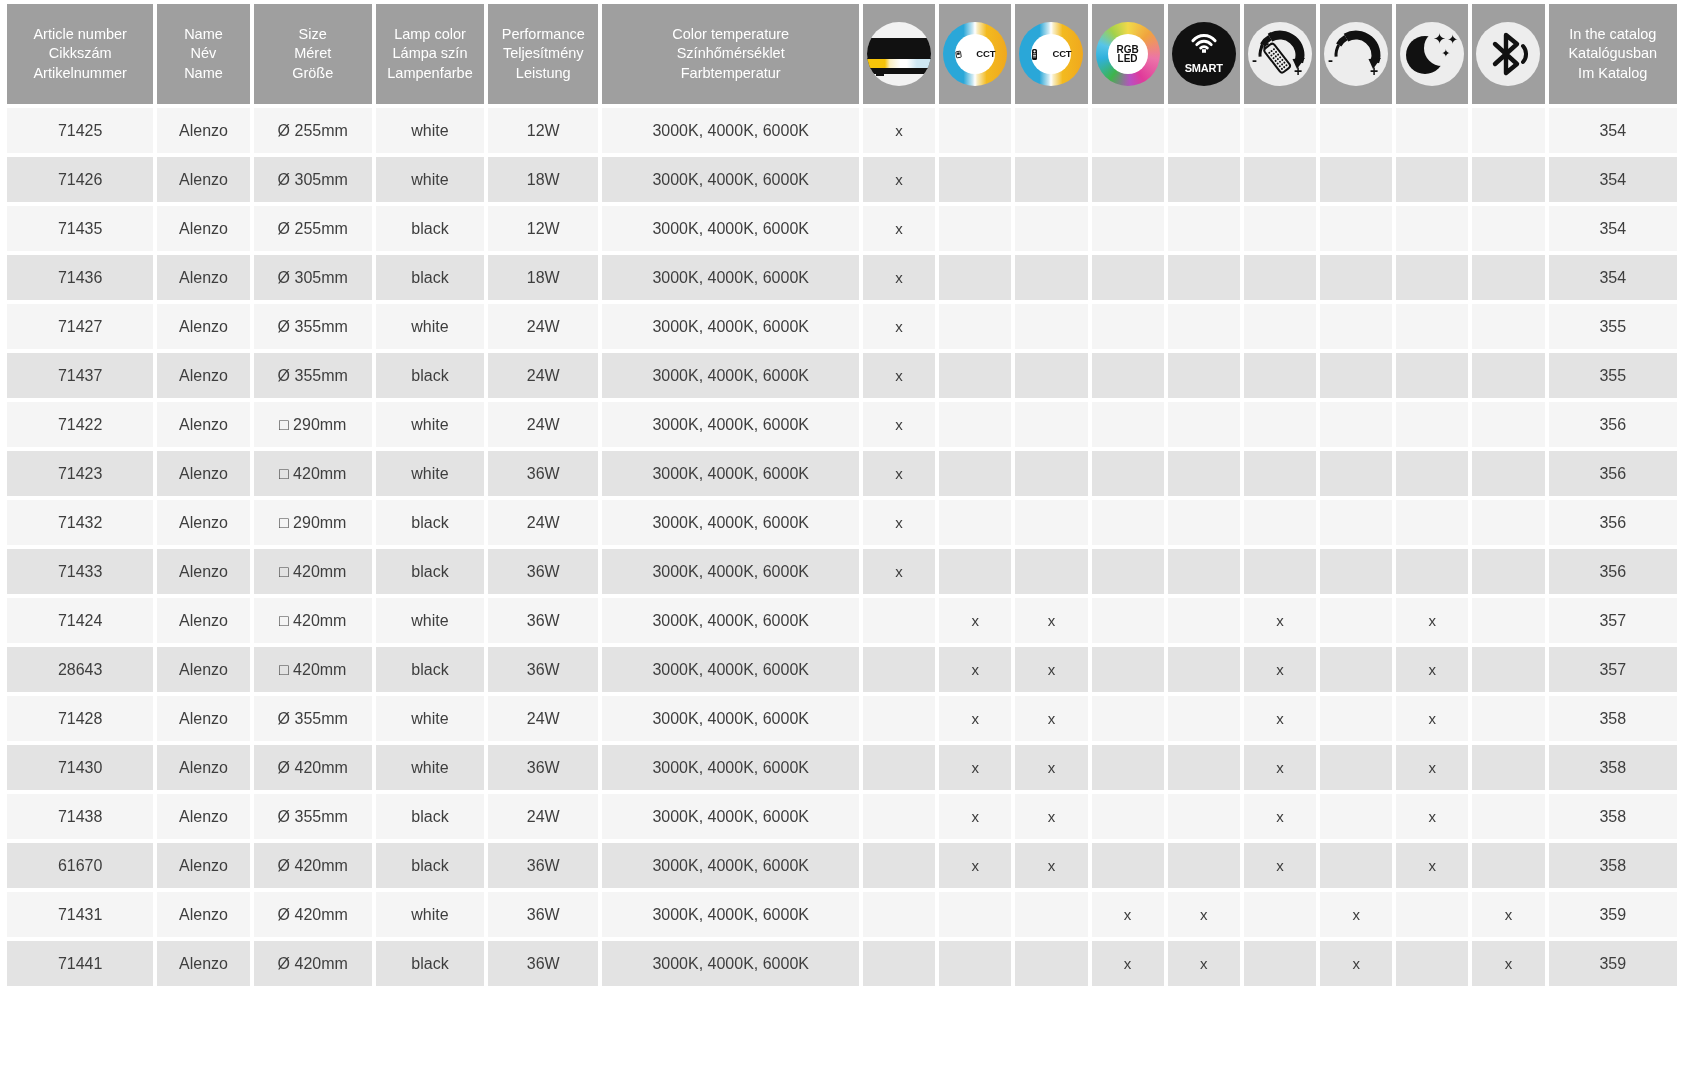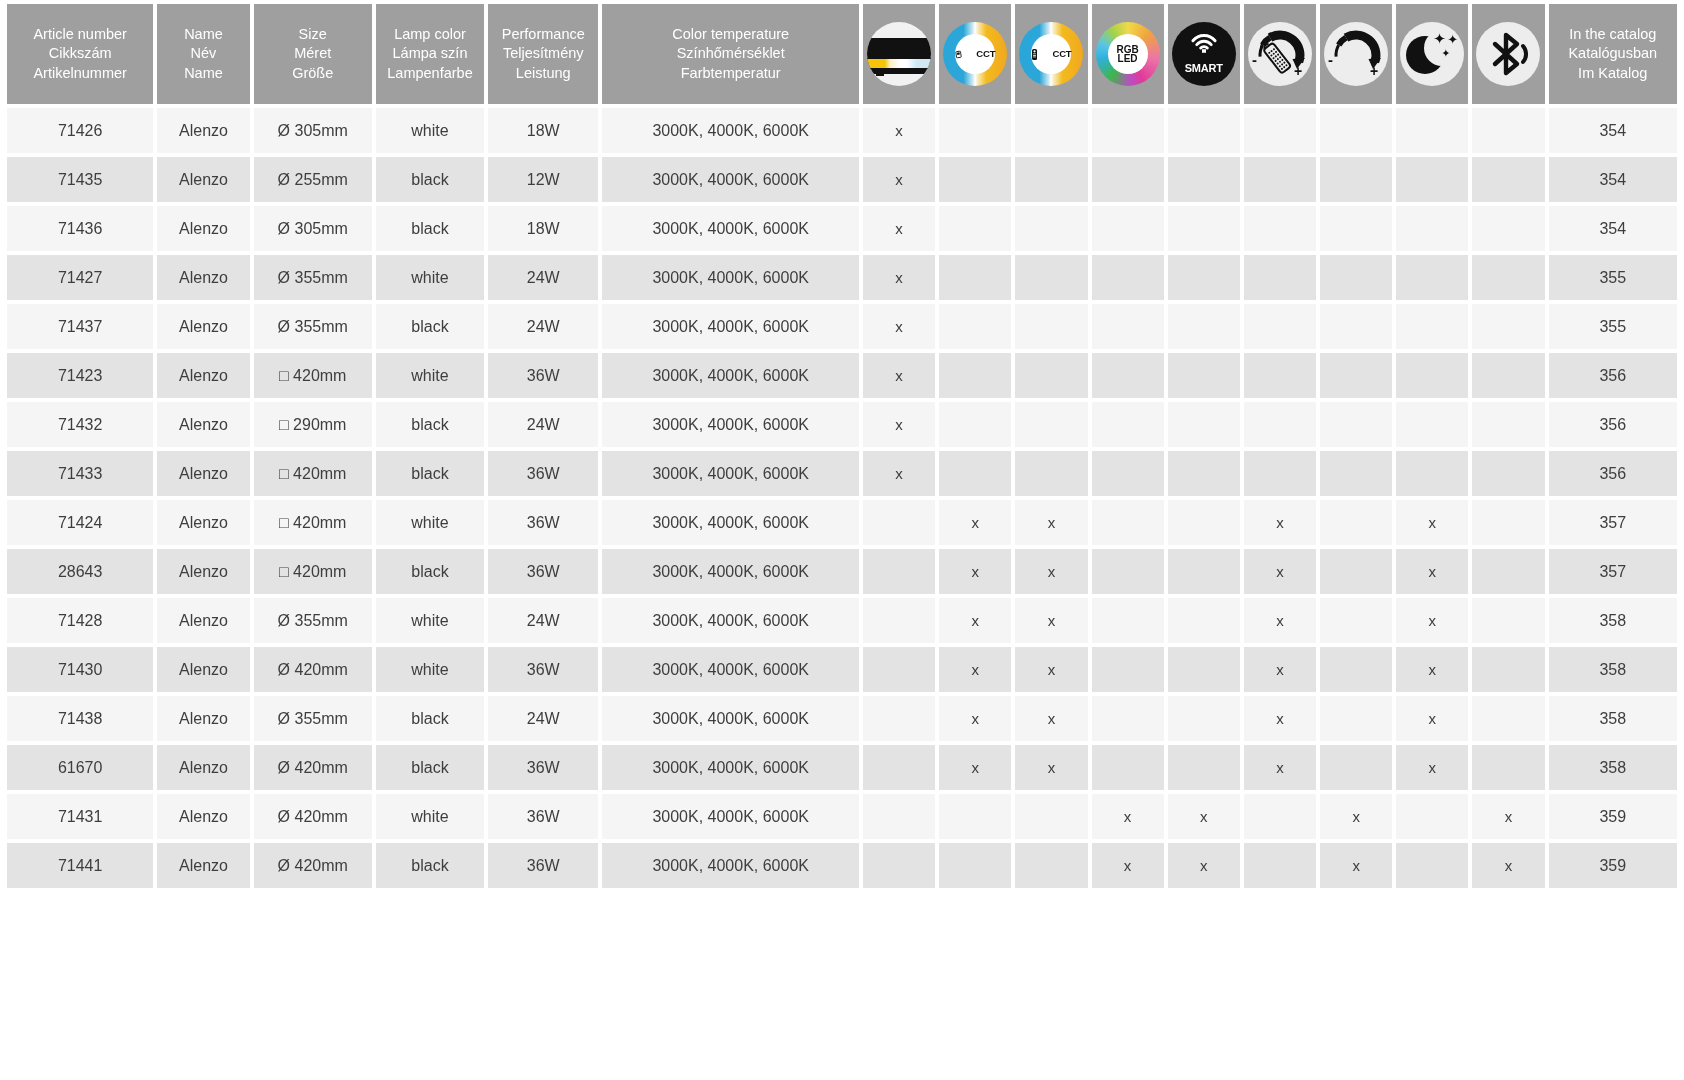--- a/index.html
+++ b/index.html
@@ -292,20 +292,38 @@
 
       <th>
         <div>In the catalog</div>
         <div>Katalógusban</div>
         <div>Im Katalog</div>
       </th>
     </tr>
   </thead>
   <tbody>
       <tr>
+        <td>71425</td>
+        <td>Alenzo</td>
+        <td>Ø 255mm</td>
+        <td>white</td>
+        <td>12W</td>
+        <td>3000K, 4000K, 6000K</td>
+        <td class="c-mark">x</td>
+        <td class="c-mark"></td>
+        <td class="c-mark"></td>
+        <td class="c-mark"></td>
+        <td class="c-mark"></td>
+        <td class="c-mark"></td>
+        <td class="c-mark"></td>
+        <td class="c-mark"></td>
+        <td class="c-mark"></td>
+        <td>354</td>
+      </tr>
+      <tr>
         <td>71426</td>
         <td>Alenzo</td>
         <td>Ø 305mm</td>
         <td>white</td>
         <td>18W</td>
         <td>3000K, 4000K, 6000K</td>
         <td class="c-mark">x</td>
         <td class="c-mark"></td>
         <td class="c-mark"></td>
         <td class="c-mark"></td>
@@ -380,20 +398,38 @@
         <td class="c-mark">x</td>
         <td class="c-mark"></td>
         <td class="c-mark"></td>
         <td class="c-mark"></td>
         <td class="c-mark"></td>
         <td class="c-mark"></td>
         <td class="c-mark"></td>
         <td class="c-mark"></td>
         <td class="c-mark"></td>
         <td>355</td>
+      </tr>
+      <tr>
+        <td>71422</td>
+        <td>Alenzo</td>
+        <td>□ 290mm</td>
+        <td>white</td>
+        <td>24W</td>
+        <td>3000K, 4000K, 6000K</td>
+        <td class="c-mark">x</td>
+        <td class="c-mark"></td>
+        <td class="c-mark"></td>
+        <td class="c-mark"></td>
+        <td class="c-mark"></td>
+        <td class="c-mark"></td>
+        <td class="c-mark"></td>
+        <td class="c-mark"></td>
+        <td class="c-mark"></td>
+        <td>356</td>
       </tr>
       <tr>
         <td>71423</td>
         <td>Alenzo</td>
         <td>□ 420mm</td>
         <td>white</td>
         <td>36W</td>
         <td>3000K, 4000K, 6000K</td>
         <td class="c-mark">x</td>
         <td class="c-mark"></td>

